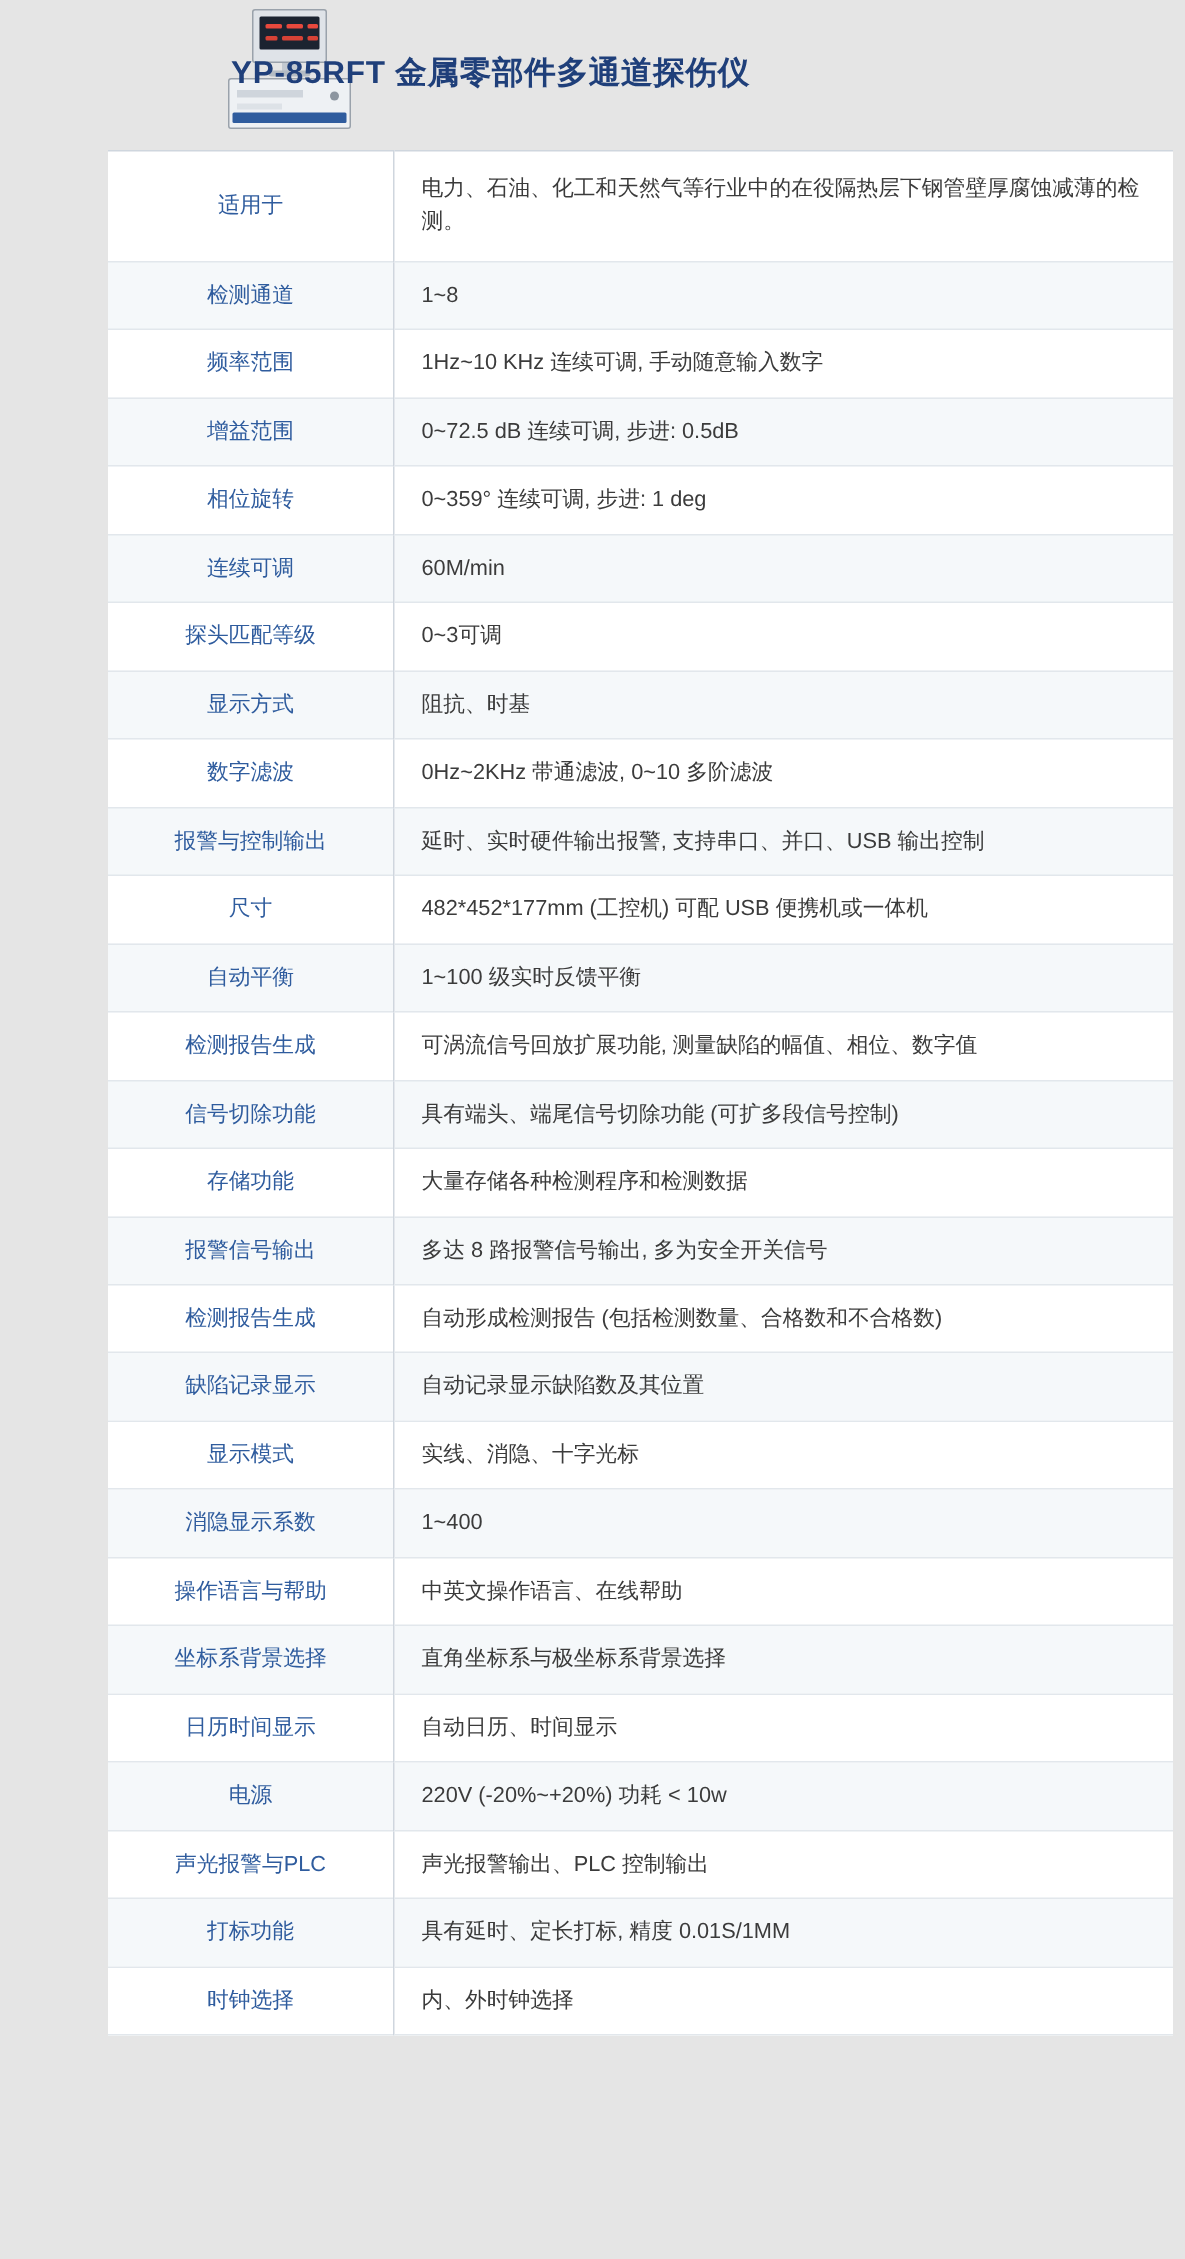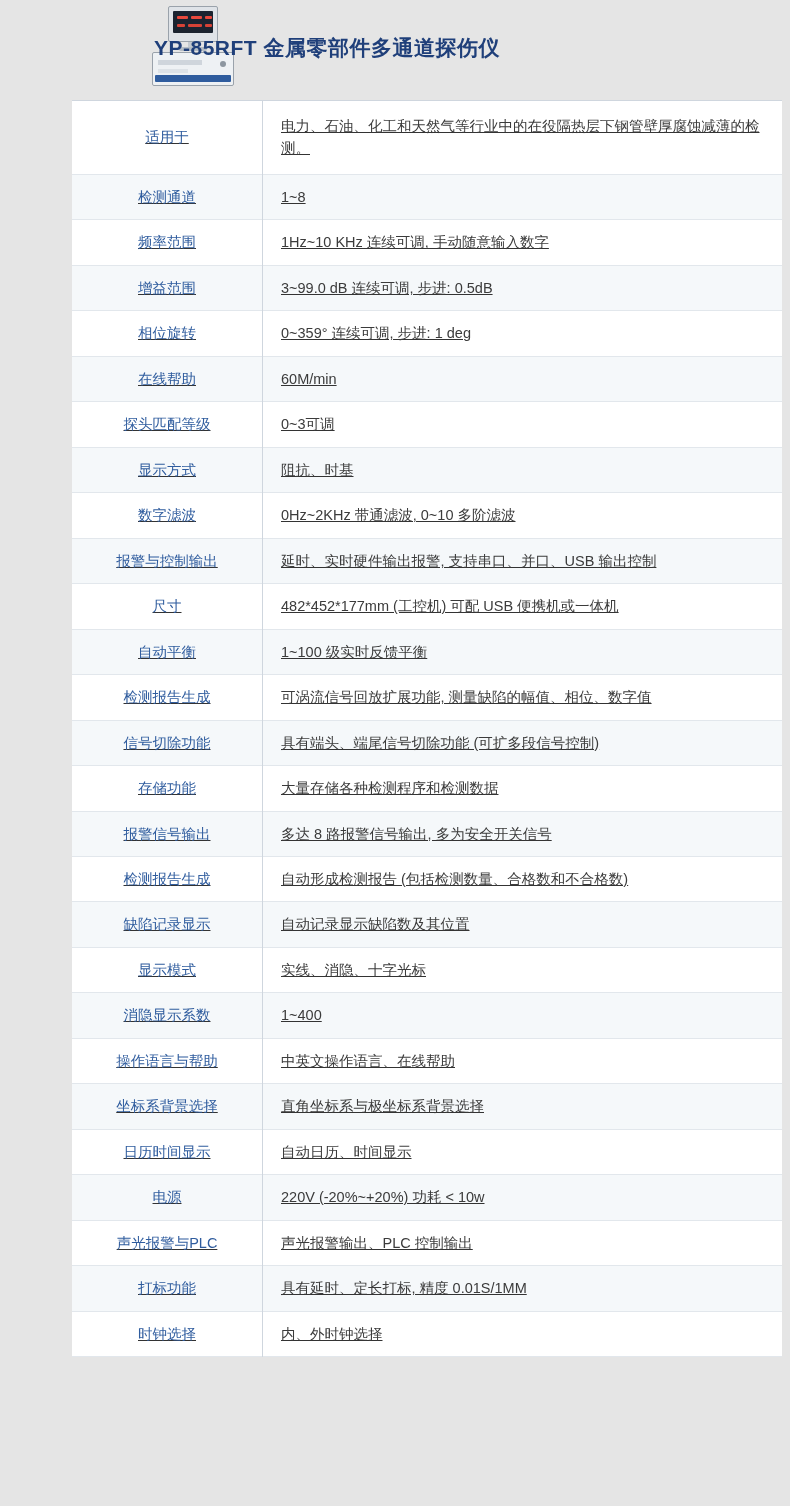--- a/index.html
+++ b/index.html
@@ -167,21 +167,20 @@
   }
 
   
   .spec-table {
     width: 710px;
     margin: 4px auto 0 auto;
     border-collapse: collapse;
     table-layout: fixed;
     border-top: 1px solid #cfd6de;
     background: #ffffff;
-    text-decoration: underline;
   }
   .spec-table tr {
     border-bottom: 1px solid #e2e7ec;
   }
   .spec-table tr:nth-child(even) {
     background: #f5f8fa;
   }
   .spec-table tr:nth-child(odd) {
     background: #ffffff;
   }
@@ -251,28 +250,28 @@
         <tr>
           <td class="label">检测通道</td>
           <td class="value">1~8</td>
         </tr>
         <tr>
           <td class="label">频率范围</td>
           <td class="value">1Hz~10 KHz 连续可调, 手动随意输入数字</td>
         </tr>
         <tr>
           <td class="label">增益范围</td>
-          <td class="value">3~99.0 dB 连续可调, 步进: 0.5dB</td>
+          <td class="value">0~72.5 dB 连续可调, 步进: 0.5dB</td>
         </tr>
         <tr>
           <td class="label">相位旋转</td>
           <td class="value">0~359° 连续可调, 步进: 1 deg</td>
         </tr>
         <tr>
-          <td class="label">在线帮助</td>
+          <td class="label">连续可调</td>
           <td class="value">60M/min</td>
         </tr>
         <tr>
           <td class="label">探头匹配等级</td>
           <td class="value">0~3可调</td>
         </tr>
         <tr>
           <td class="label">显示方式</td>
           <td class="value">阻抗、时基</td>
         </tr>

